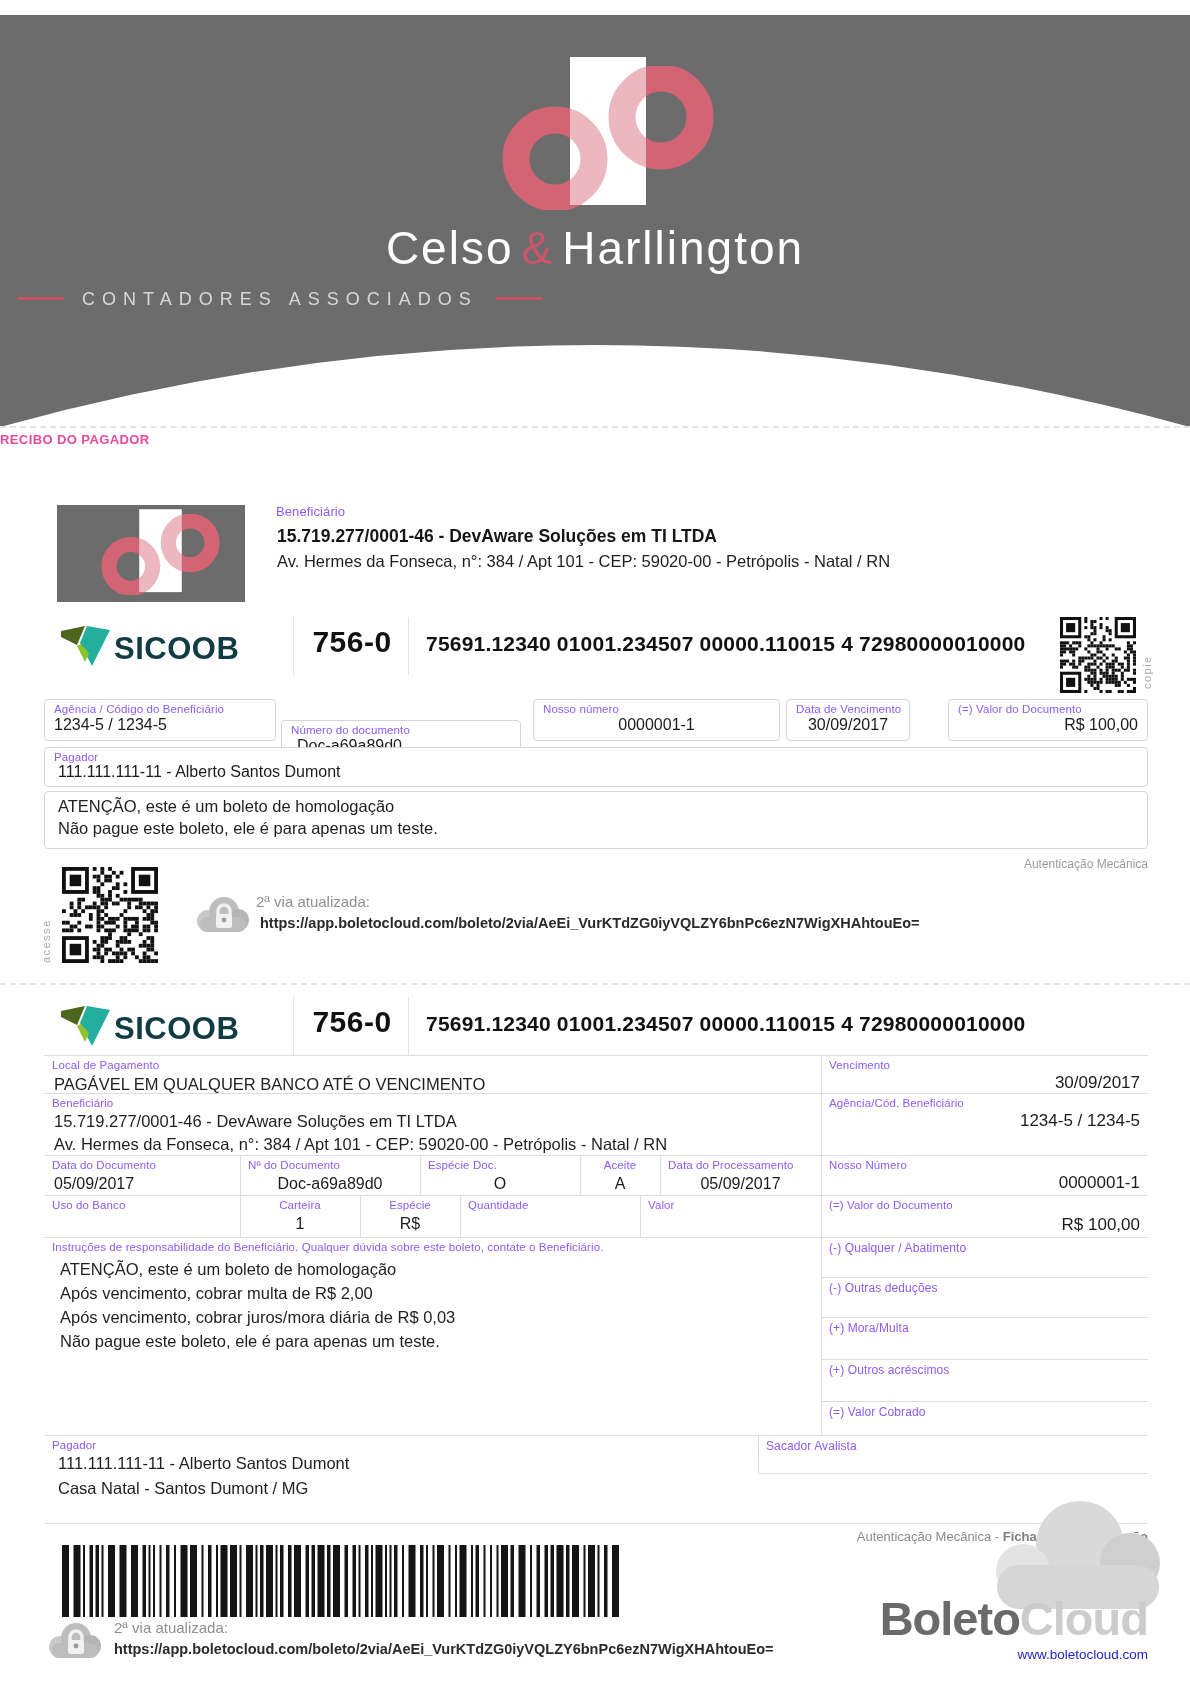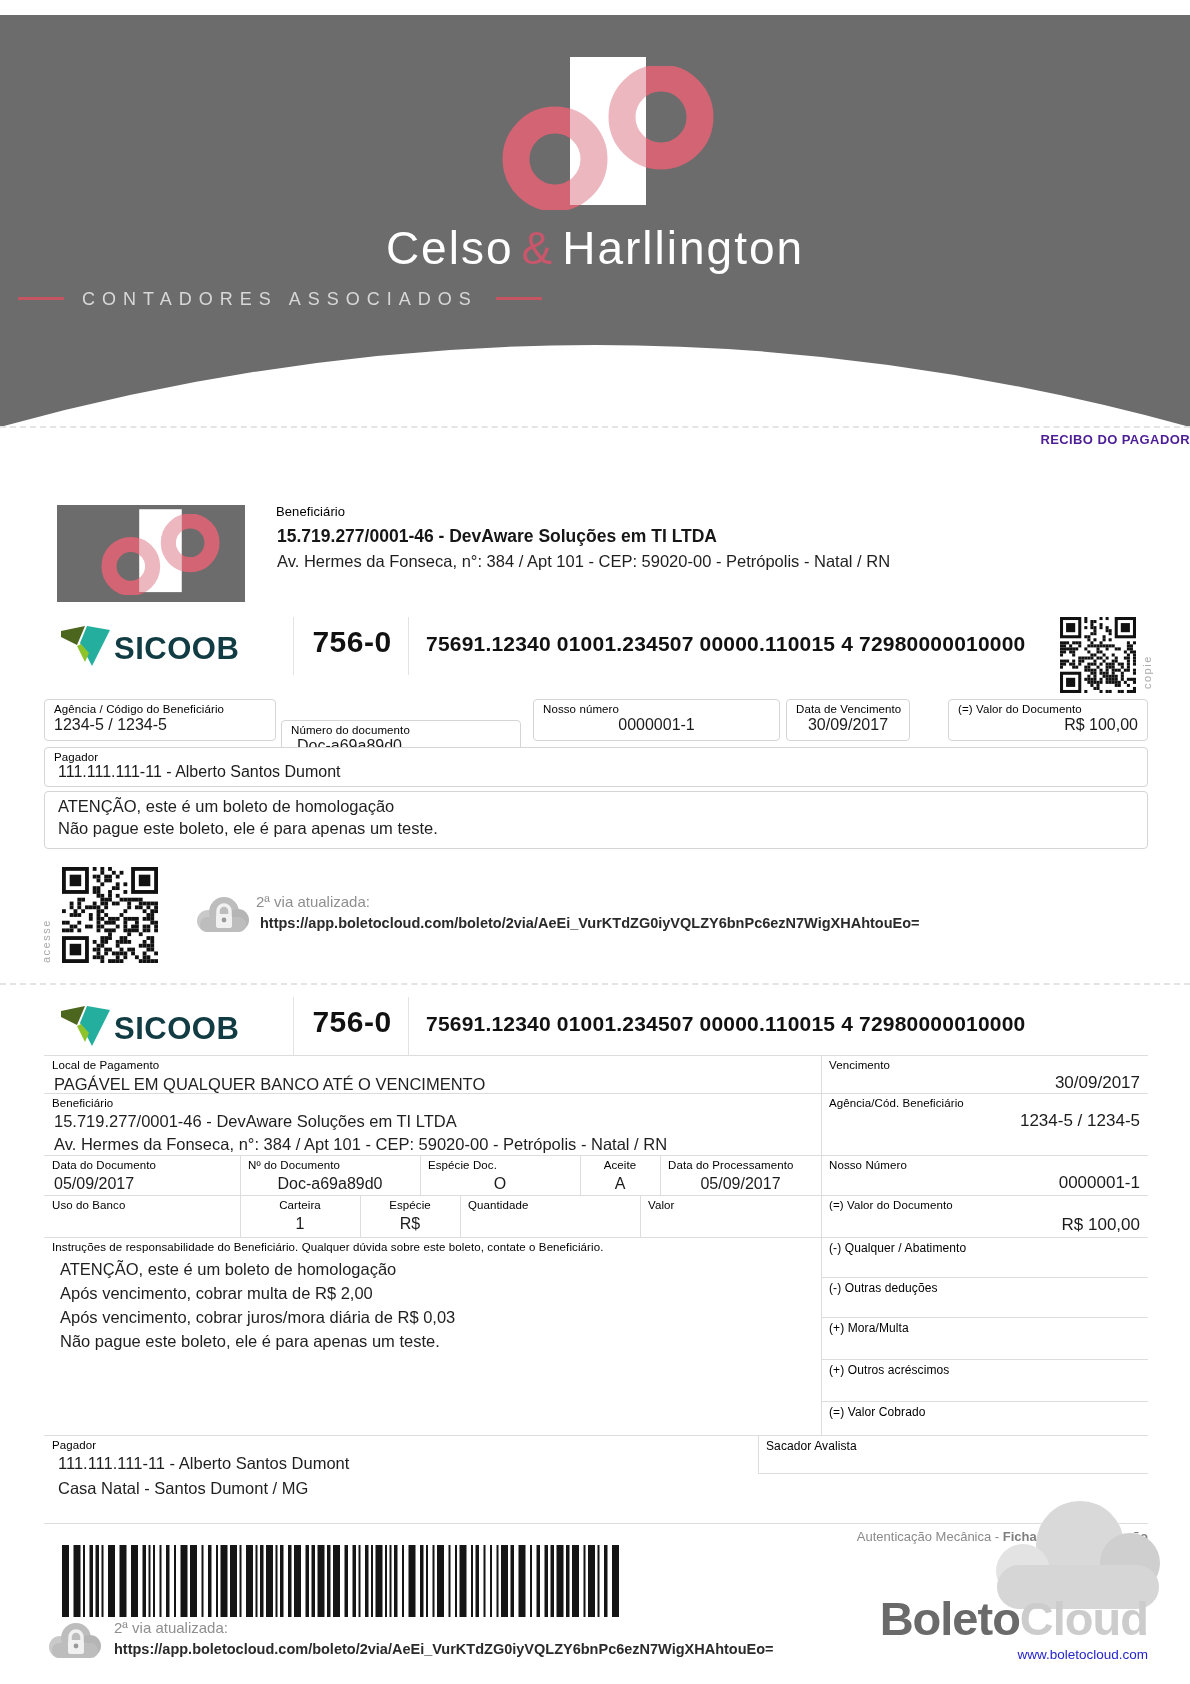--- a/index.html
+++ b/index.html
@@ -1,33 +1,33 @@
 <!DOCTYPE html>
 <html><head>
 <meta charset="utf-8">
 <style>
   *{box-sizing:border-box;margin:0;padding:0}
   body{background:#ffffff;font-family:"Liberation Sans","DejaVu Sans",sans-serif;color:#1c1c1c}
   #page{position:relative;width:1190px;height:1684px;margin:15px auto;background:#fff;overflow:hidden}
   .abs{position:absolute}
-  .lbl{font-size:11.5px;color:#000000;letter-spacing:.1px;white-space:nowrap}
+  .lbl{font-size:11.5px;color:#8b5cf6;letter-spacing:.1px;white-space:nowrap}
   .val{font-size:16px;color:#1c1c1c;white-space:nowrap}
   .val-lg{font-size:16.5px;color:#1f1f1f;white-space:nowrap}
   .right{text-align:right}
   .center{text-align:center}
   .hline{position:absolute;height:0;border-top:1px solid #dddddd}
   .vline{position:absolute;width:0;border-left:1px solid #dddddd}
   .dashline{position:absolute;left:0;width:100%;border-top:2px dashed #e4e4e4}
   
   .hero{position:absolute;top:0;left:0;width:100%;height:412px;background:#6c6c6c}
   .hero-name{position:absolute;top:206px;left:0;width:100%;text-align:center;font-size:46px;color:#ffffff;letter-spacing:2px;font-weight:400}
   .amp{color:#c9566b;padding:0 8px}
   .hero-tag{position:absolute;top:274px;left:0;width:100%;font-size:18px;color:#d8d8d8;letter-spacing:7px;white-space:nowrap}
   .dash{display:inline-block;width:46px;height:3px;background:#c45560;vertical-align:middle;margin:0 18px 4px}
-  .recibo{position:absolute;top:417px;left:0;width:100%;text-align:right;font-size:13px;font-weight:bold;color:#4c1d95;letter-spacing:.4px}
+  .recibo{position:absolute;top:417px;left:0;width:100%;text-align:left;font-size:13px;font-weight:bold;color:#ec4899;letter-spacing:.4px}
   
   .minilogo{position:absolute;left:57px;top:490px;width:188px;height:97px;background:#6c6c6c;overflow:hidden}
   
   .bankrow{position:absolute;left:44px;width:1104px;height:64px}
   .bcode{position:absolute;left:252px;top:10px;width:112px;text-align:center;font-size:30px;font-weight:bold;color:#111;letter-spacing:.5px}
   .digitable{position:absolute;left:382px;top:17px;font-size:21px;font-weight:bold;color:#111;white-space:nowrap;letter-spacing:.2px}
   .bvline{position:absolute;top:2px;height:58px;width:0;border-left:1px solid #e3e3e3}
   
   .fbox{position:absolute;height:42px;border:1px solid #d5d5d5;border-radius:4px;padding:3px 9px;background:#fff}
   .fbox .val{margin-top:1px}
@@ -363,20 +363,21 @@
   </div>
 
   <div class="bigbox" style="left:44px;top:732px;width:1104px;height:40px">
     <div class="lbl">Pagador</div>
     <div class="val" style="padding-left:4px">111.111.111-11 - Alberto Santos Dumont</div>
   </div>
   <div class="bigbox" style="left:44px;top:776px;width:1104px;height:58px">
     <div class="instr-line" style="padding-left:4px;margin-top:2px">ATENÇÃO, este é um boleto de homologação</div>
     <div class="instr-line" style="padding-left:4px;margin-top:3px">Não pague este boleto, ele é para apenas um teste.</div>
   </div>
+  <div class="abs small-gray right" style="left:44px;top:842px;width:1104px">Autenticação Mecânica</div>
 
   <div class="abs vert" style="left:40px;top:854px;height:94px">acesse</div>
   <div class="abs qr" style="left:62px;top:852px"><svg width="96" height="96">
         <rect width="96" height="96" fill="#fff"></rect>
         <rect x="30.72" y="0" width="3.84" height="3.84" fill="#111"></rect>
         <rect x="38.4" y="0" width="3.84" height="3.84" fill="#111"></rect>
         <rect x="46.08" y="0" width="3.84" height="3.84" fill="#111"></rect>
         <rect x="38.4" y="3.84" width="3.84" height="3.84" fill="#111"></rect>
         <rect x="49.92" y="3.84" width="3.84" height="3.84" fill="#111"></rect>
         <rect x="57.599999999999994" y="3.84" width="3.84" height="3.84" fill="#111"></rect>

